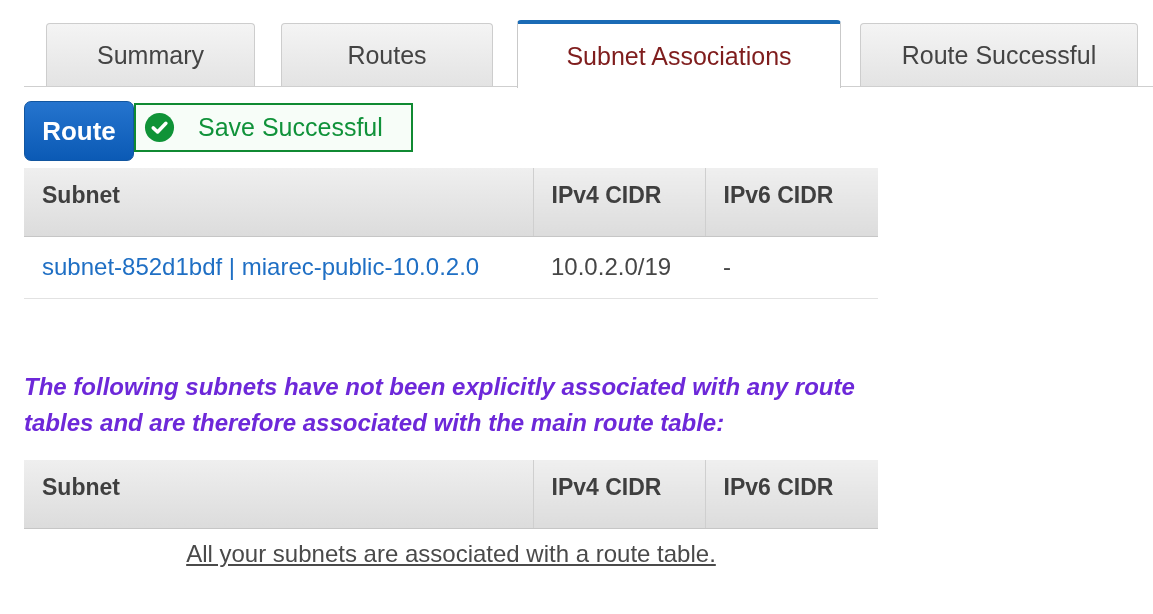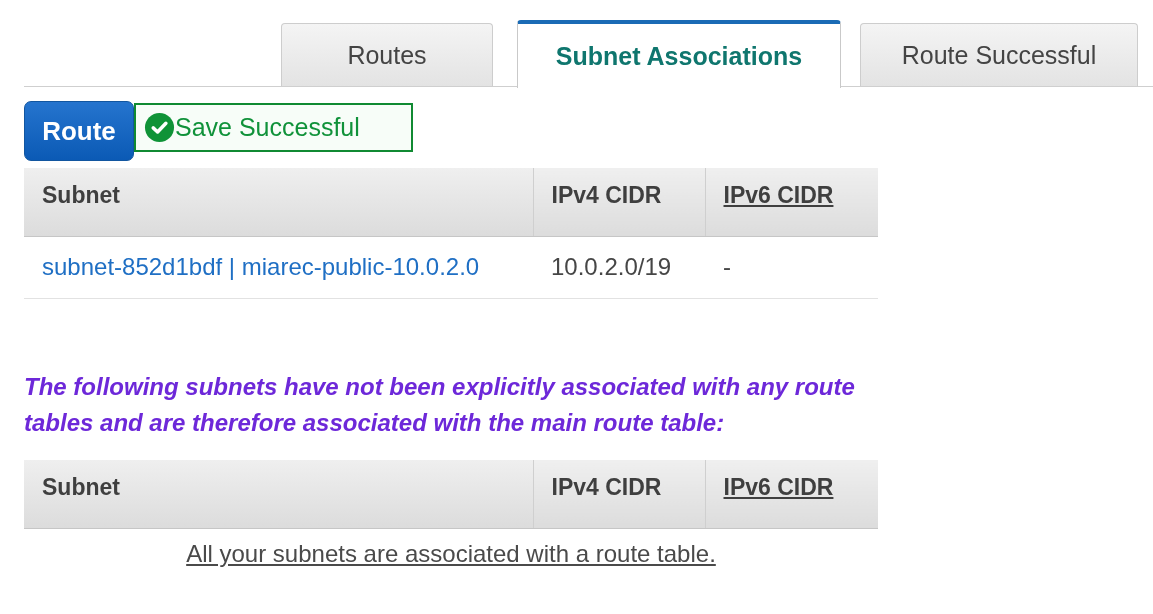--- a/index.html
+++ b/index.html
@@ -46,22 +46,22 @@
     border-radius: 4px 4px 0 0;
     background: linear-gradient(to bottom, #f4f4f4 0%, #e3e3e3 100%);
     cursor: pointer;
     user-select: none;
   }
   .tab.active {
     background: #ffffff;
     border: 1px solid #c9c9c9;
     border-top: 4px solid #1a6bb5;
     border-bottom: none;
-    color: #0f766e;
-    font-weight: bold;
+    color: #7f1d1d;
+    font-weight: normal;
     top: 20px;
     height: 68px;
     z-index: 5;
   }
 
   
   .actionbar {
     position: absolute;
     left: 0;
     top: 87px;
@@ -104,20 +104,21 @@
   }
   .save-notice .check-icon {
     flex: 0 0 auto;
     margin-left: 8px;
     width: 31px;
     height: 31px;
     display: block;
   }
   .save-notice .notice-text {
     flex: 0 0 auto;
+    margin-left: 23px;
     font-size: 25px;
     color: #10923a;
     white-space: nowrap;
   }
 
   
   .assoc-table {
     position: absolute;
     left: 24px;
     width: 854px;
@@ -137,21 +138,21 @@
     background: linear-gradient(to bottom, #efefef 0%, #dcdcdc 100%);
     border-bottom: 1px solid #c6c6c6;
     border-right: 1px solid #cfcfcf;
     font-size: 23px;
     font-weight: bold;
     color: #3f3f3f;
     text-align: left;
     padding: 0 0 12px 18px;
     vertical-align: middle;
   }
-  .assoc-table thead th:last-child { border-right: none; text-decoration: underline; }
+  .assoc-table thead th:last-child { border-right: none; }
 
   .assoc-table tbody td {
     height: 62px;
     box-sizing: border-box;
     border-bottom: 1px solid #e2e2e2;
     font-size: 24px;
     color: #464646;
     text-align: left;
     padding: 0 0 0 18px;
     vertical-align: middle;
@@ -183,20 +184,23 @@
     text-align: center;
     font-size: 24px;
     color: #4a4a4a;
     text-decoration: underline;
   }
 </style>
 </head>
 <body>
 
 <div class="tabstrip">
+  <div class="tab" style="left:46px; width:209px;">
+    <span>Summary</span>
+  </div>
   <div class="tab" style="left:281px; width:212px;">
     <span>Routes</span>
   </div>
   <div class="tab active" style="left:517px; width:324px;">
     <span>Subnet Associations</span>
   </div>
   <div class="tab" style="left:860px; width:278px;">
     <span>Route Successful</span>
   </div>
   <div class="tabstrip-rule"></div>

